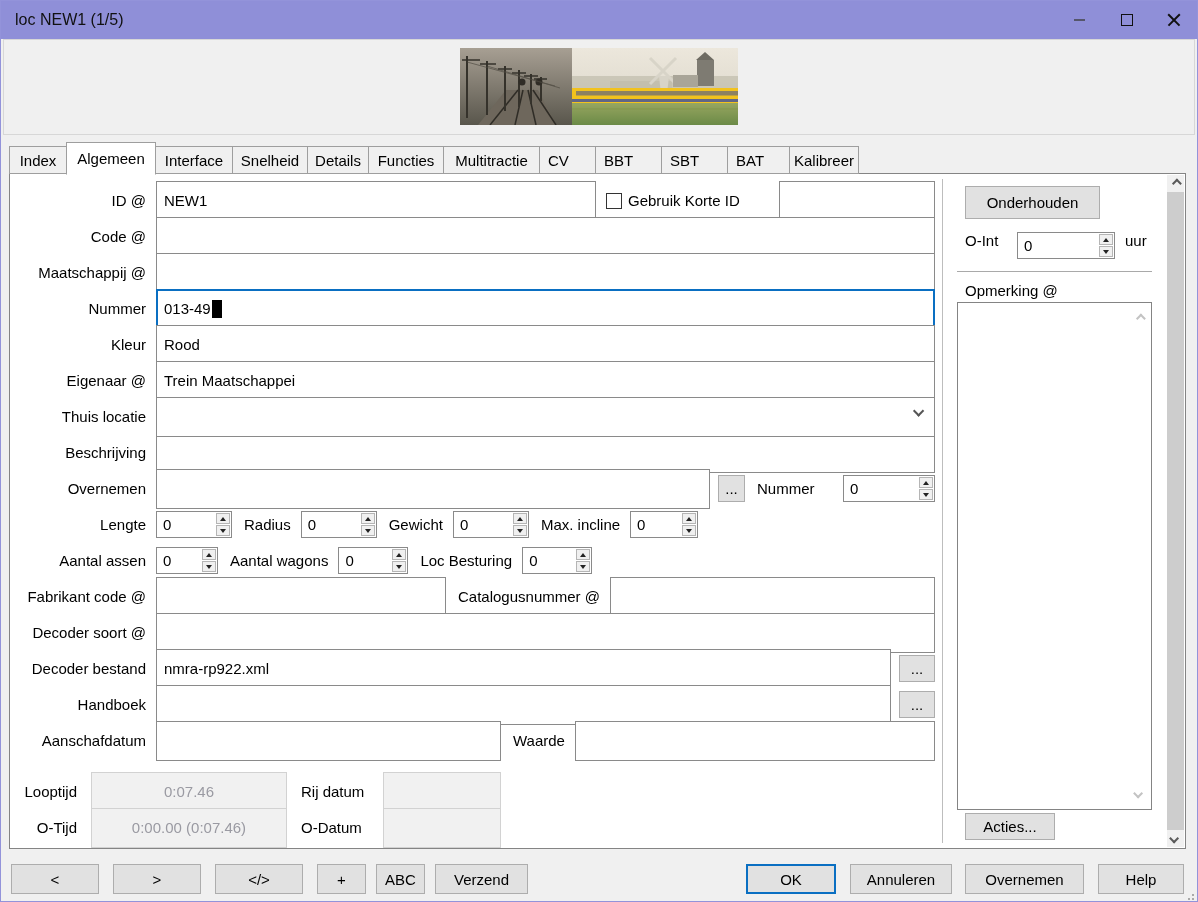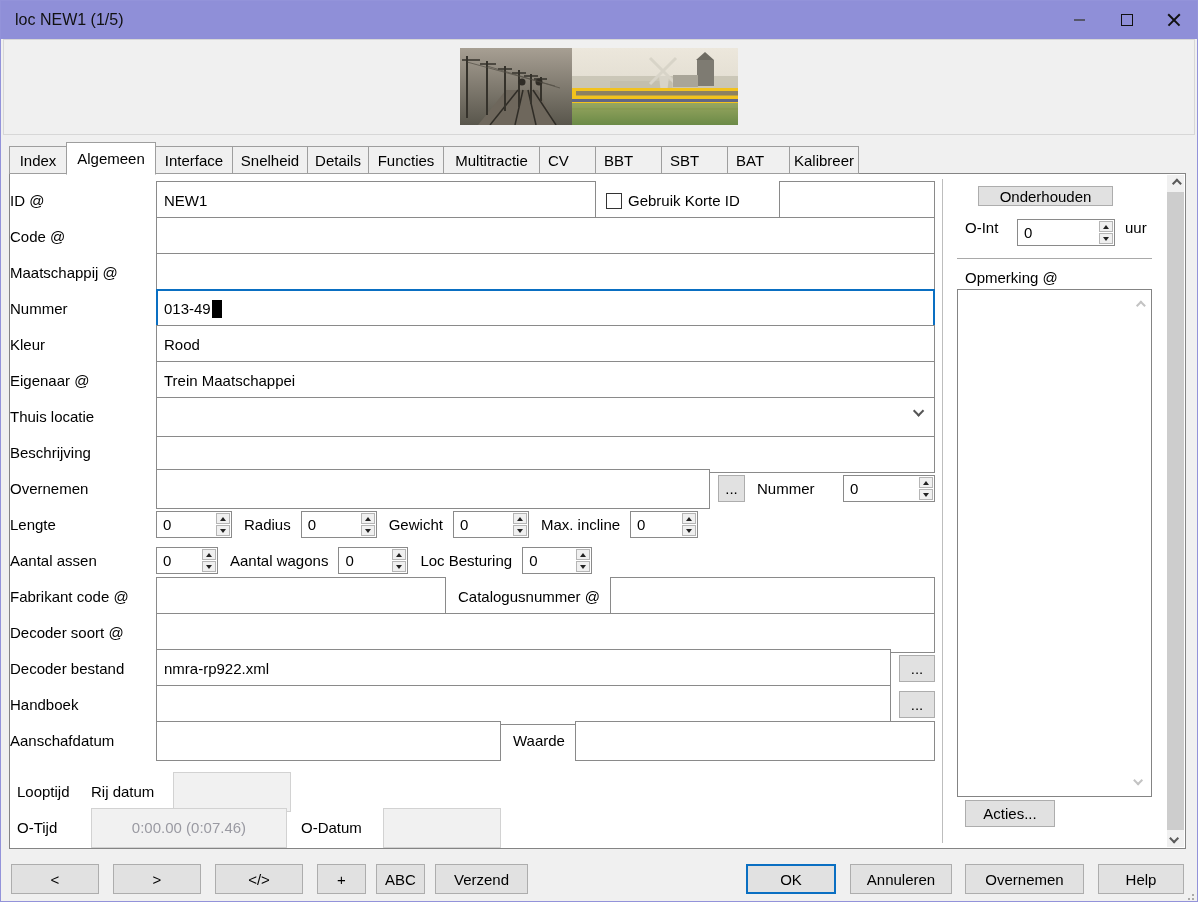--- a/index.html
+++ b/index.html
@@ -36,21 +36,21 @@
   .vs-btn.up{top:0;} .vs-btn.down{bottom:0;}
   .vs-thumb{position:absolute;left:0;top:17px;bottom:17px;width:17px;background:#cdcdcd;}
   .chev{width:8px;height:8px;border-left:2px solid #4d4d4d;border-bottom:2px solid #4d4d4d;}
   .chev.up{transform:rotate(135deg) translate(-1px,-1px);}
   .chev.down{transform:rotate(-45deg) translate(-1px,-1px);}
   .chev.faint{border-color:#c3c3c3;width:7px;height:7px;}
   .chev.gray{border-color:#5a5a5a;width:7px;height:7px;}
   
   .form{position:absolute;left:0;top:13px;width:925px;}
   .row{display:flex;align-items:center;height:27px;margin-bottom:9px;}
-  .lbl{width:146px;text-align:left;padding-right:10px;flex:none;white-space:nowrap;}
+  .lbl{width:146px;text-align:right;padding-right:10px;flex:none;white-space:nowrap;}
   .ilbl{white-space:nowrap;padding:0 10px 0 12px;}
   .tf{height:40px;border:1px solid #8a8a8a;background:#fff;padding:2px 7px;display:flex;align-items:center;white-space:nowrap;overflow:hidden;}
   .tf.grow{flex:1;}
   .tf.focus{border:2px solid #0a6fc2;padding:2px 6px;}
   .tf.dis{background:#f1f1f1;border-color:#d2d2d2;color:#9a9aa2;justify-content:center;}
   .cursor{width:10px;height:18px;background:#000;margin-left:1px;flex:none;}
   .cb{width:16px;height:16px;border:1px solid #333;background:#fff;margin-left:10px;flex:none;}
   .cbl{margin-left:6px;white-space:nowrap;}
   .sp{flex:1;}
   .combo{position:relative;}
@@ -62,21 +62,21 @@
   .sb{flex:1;background:#f0f0f0;border:1px solid #b5b5b5;position:relative;}
   .sb::after{content:"";position:absolute;left:50%;top:50%;transform:translate(-50%,-50%);border-left:3.5px solid transparent;border-right:3.5px solid transparent;}
   .sb.up::after{border-bottom:4.5px solid #222;}
   .sb.dn::after{border-top:4.5px solid #222;}
   
   .btn{background:#e1e1e1;border:1px solid #adadad;display:flex;align-items:center;justify-content:center;white-space:nowrap;}
   .btn.dots{width:27px;height:27px;margin-left:8px;flex:none;}
   .btn.dots.w{width:36px;}
   
   .rpanel{position:absolute;left:947px;top:12px;width:195px;}
-  .btn-onderhouden{width:135px;height:20px;margin-left:21px;}
+  .btn-onderhouden{width:135px;height:33px;margin-left:8px;}
   .oint{display:flex;align-items:flex-start;margin-top:13px;margin-left:8px;}
   .oint .olbl{width:44px;flex:none;}
   .oint .spin{width:98px;margin-left:8px;}
   .oint .uur{margin-left:10px;}
   .rsep{margin-top:12px;height:1px;background:#a9a9a9;width:195px;}
   .oplbl{margin:10px 0 3px 8px;}
   .optext{position:relative;width:195px;height:508px;border:1px solid #848484;background:#fff;padding:4px 6px;}
   .optext .chev.t{position:absolute;right:8px;top:12px;}
   .optext .chev.b{position:absolute;right:8px;bottom:12px;}
   .btn-acties{width:90px;height:27px;margin:3px 0 0 8px;}
@@ -370,20 +370,21 @@
 
       <div class="row">
         <div class="lbl">Aanschafdatum</div>
         <div class="tf" style="width:345px"></div>
         <div class="ilbl">Waarde</div>
         <div class="tf grow"></div>
       </div>
 
       <div class="row" style="margin-top:24px;padding-left:7px">
         <div class="lbl" style="width:60px;padding-right:0">Looptijd</div>
+        <div class="tf dis" style="width:196px;margin-left:14px">0:07.46</div>
         <div class="ilbl" style="width:88px;padding:0 0 0 14px">Rij datum</div>
         <div class="tf dis" style="width:118px;margin-left:8px"></div>
       </div>
 
       <div class="row" style="padding-left:7px">
         <div class="lbl" style="width:60px;padding-right:0">O-Tijd</div>
         <div class="tf dis" style="width:196px;margin-left:14px">0:00.00 (0:07.46)</div>
         <div class="ilbl" style="width:88px;padding:0 0 0 14px">O-Datum</div>
         <div class="tf dis" style="width:118px;margin-left:8px"></div>
       </div>

